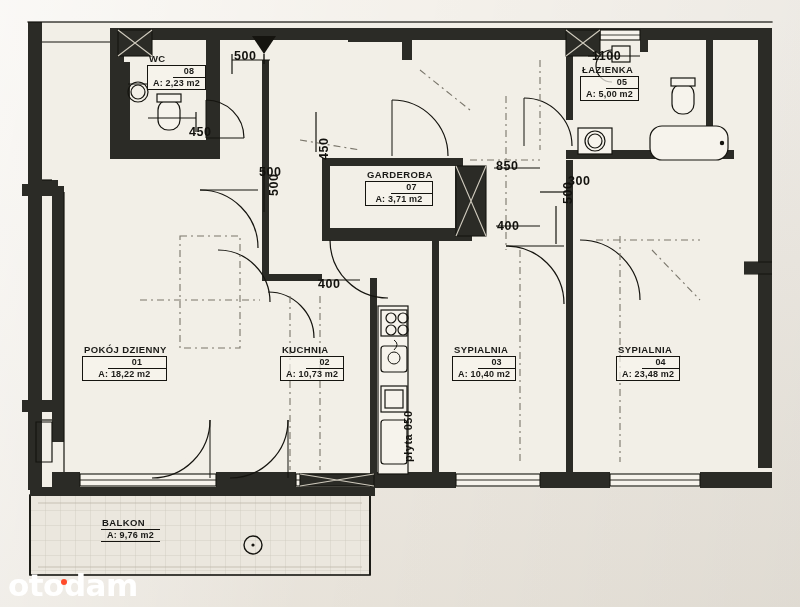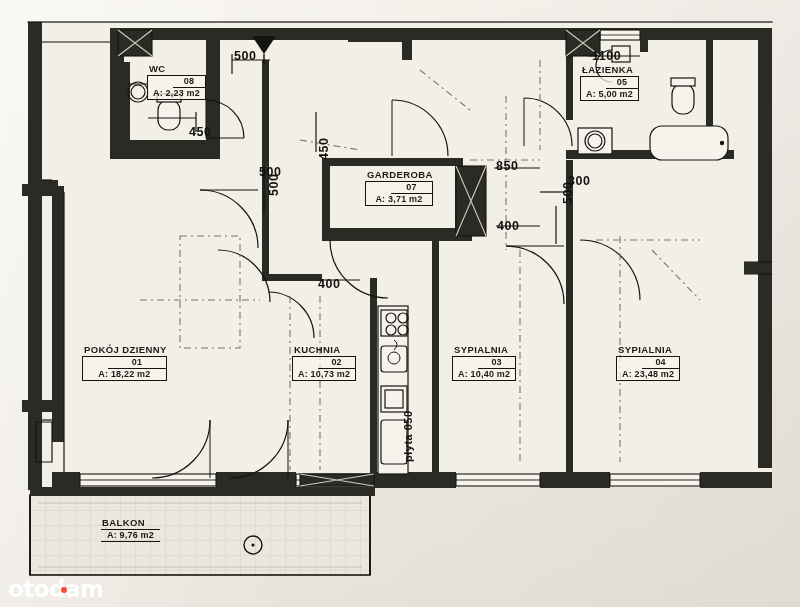--- a/index.html
+++ b/index.html
@@ -59,21 +59,21 @@
   .dim.small{font-size:11px;}
 
   
   #wm{
     position:absolute;left:8px;bottom:6px;
     display:flex;align-items:flex-end;
     user-select:none;
   }
   #wm .word{
     font-family:"DejaVu Sans",sans-serif;
-    font-size:23px;font-weight:700;color:#ffffff;
+    font-size:31px;font-weight:700;color:#ffffff;
     letter-spacing:-0.5px;line-height:1;
     position:relative;
   }
   #wm .dot{
     position:absolute;width:6px;height:6px;border-radius:50%;
     background:#ff4b2b;left:53px;top:9px;
   }
 </style>
 </head>
 <body>
@@ -322,21 +322,21 @@
   </div>
 
   <div class="lbl" style="left:82px;top:345px;">
     <div class="name">POKÓJ DZIENNY</div>
     <div class="box">
       <div class="num">01</div>
       <div class="area">A: 18,22 m2</div>
     </div>
   </div>
 
-  <div class="lbl" style="left:292px;top:345px;">
+  <div class="lbl" style="left:280px;top:345px;">
     <div class="name">KUCHNIA</div>
     <div class="box">
       <div class="num">02</div>
       <div class="area">A: 10,73 m2</div>
     </div>
   </div>
 
   <div class="lbl" style="left:452px;top:345px;">
     <div class="name">SYPIALNIA</div>
     <div class="box">
@@ -363,21 +363,21 @@
 
 
   <div class="lbl" style="left:365px;top:170px;">
     <div class="name">GARDEROBA</div>
     <div class="box">
       <div class="num">07</div>
       <div class="area">A: 3,71 m2</div>
     </div>
   </div>
 
-  <div class="lbl" style="left:147px;top:64px;">
+  <div class="lbl" style="left:147px;top:54px;">
     <div class="name">WC</div>
     <div class="box">
       <div class="num">08</div>
       <div class="area">A: 2,23 m2</div>
     </div>
   </div>
 
   <div class="lbl balkon" style="left:101px;top:518px;">
     <div class="name">BALKON</div>
     <div class="box">

